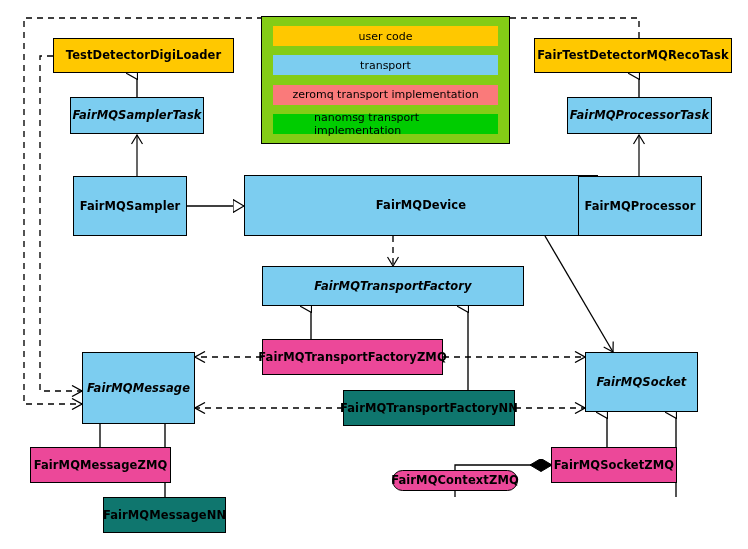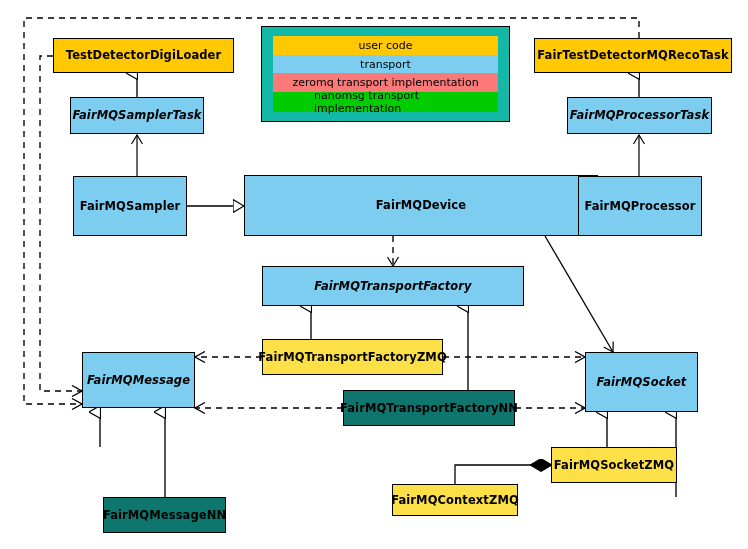--- a/index.html
+++ b/index.html
@@ -38,32 +38,32 @@
     font-weight: bold;
     color: #000000;
     line-height: 1.1;
     letter-spacing: 0.1px;
   }
   .node-box.abstract {
     font-style: italic;
   }
   .c-user   { background: #FFC800; }
   .c-frame  { background: #7CCDF0; }
-  .c-zmq    { background: #fde047; }
+  .c-zmq    { background: #ec4899; }
   .c-nn     { background: #0f766e; }
 
   #legend-box {
     position: absolute;
     left: 261px;
-    top: 26px;
+    top: 16px;
     width: 249px;
-    height: 96px;
+    height: 128px;
     box-sizing: border-box;
     border: 1px solid #000000;
-    background: #14b8a6;
+    background: #84cc16;
     padding: 9px 11px;
     display: flex;
     flex-direction: column;
     justify-content: space-between;
   }
   .legend-row {
     height: 20px;
     display: flex;
     align-items: center;
     justify-content: center;
@@ -195,35 +195,38 @@
   </div>
 
   <div class="node-box c-zmq" style="left:262px; top:339px; width:181px; height:36px;">
     <span>FairMQTransportFactoryZMQ</span>
   </div>
 
   <div class="node-box c-nn" style="left:343px; top:390px; width:172px; height:36px;">
     <span>FairMQTransportFactoryNN</span>
   </div>
 
-  <div class="node-box c-frame abstract" style="left:82px;  top:352px; width:113px; height:56px;">
+  <div class="node-box c-frame abstract" style="left:82px;  top:352px; width:113px; height:72px;">
     <span>FairMQMessage</span>
   </div>
 
   <div class="node-box c-frame abstract" style="left:585px; top:352px; width:113px; height:60px;">
     <span>FairMQSocket</span>
   </div>
 
+  <div class="node-box c-zmq" style="left:30px;  top:447px; width:141px; height:36px;">
+    <span>FairMQMessageZMQ</span>
+  </div>
 
   <div class="node-box c-nn" style="left:103px; top:497px; width:123px; height:36px;">
     <span>FairMQMessageNN</span>
   </div>
 
   <div class="node-box c-zmq" style="left:551px; top:447px; width:126px; height:36px;">
     <span>FairMQSocketZMQ</span>
   </div>
 
-  <div class="node-box c-zmq" style="left:392px; top:484px; width:126px; height:32px;">
+  <div class="node-box c-zmq" style="left:392px; top:470px; width:126px; height:21px;border-radius:18px;">
     <span>FairMQContextZMQ</span>
   </div>
 
 
 </div>
 
 </body></html>

